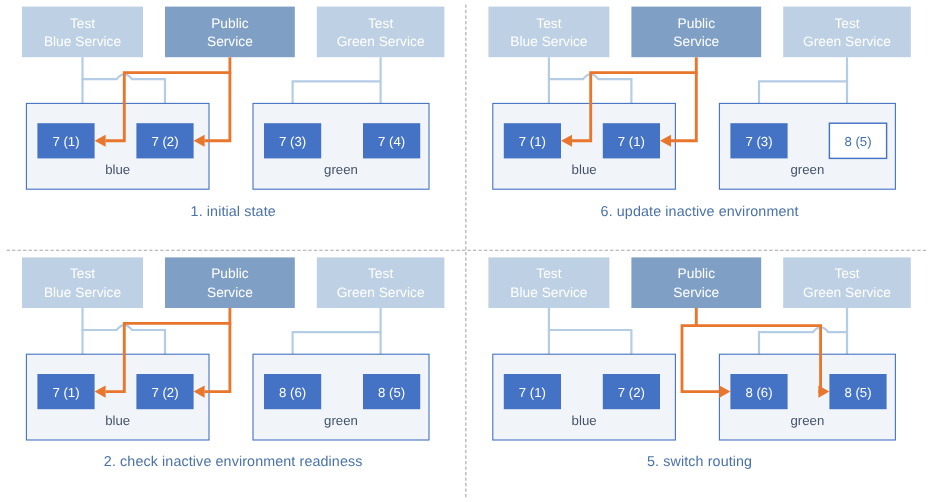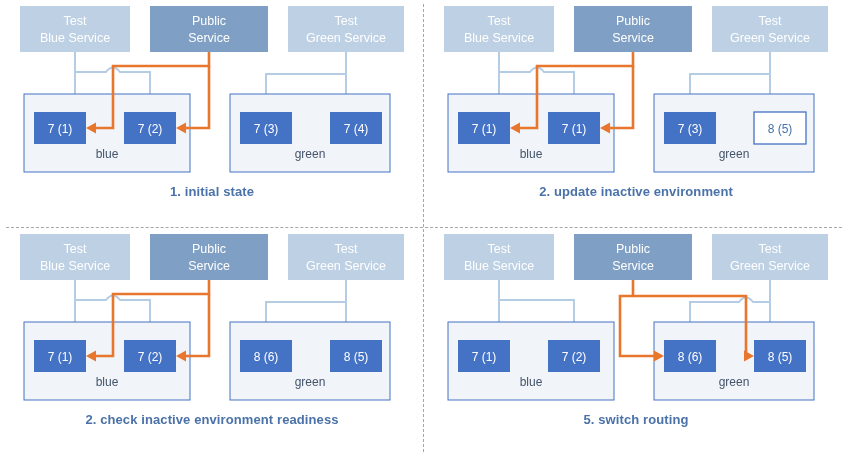--- a/index.html
+++ b/index.html
@@ -18,21 +18,20 @@
   }
   .panel{position:relative;width:424px;height:228px;}
   .panel svg{position:absolute;left:0;top:0;}
   .caption{
     position:absolute;left:0;right:0;top:184px;
     text-align:center;
     font-size:13px;
     color:#4a72a8;
     letter-spacing:.1px;
     white-space:nowrap;
-    font-weight:bold;
   }
   #vdiv{
     position:absolute;left:423px;top:4px;width:0;height:448px;
     border-left:1.6px dashed #a6a6a6;
   }
   #hdiv{
     position:absolute;left:6px;top:227px;width:836px;height:0;
     border-top:1.6px dashed #a6a6a6;
   }
   text{font-family:"Liberation Sans", sans-serif;}
@@ -148,21 +147,21 @@
         <g>
           <rect x="288" y="6" width="116" height="46" fill="#bdd0e4"></rect>
           <text x="346" y="25" text-anchor="middle" class="svc-label">Test</text>
           <text x="346" y="42" text-anchor="middle" class="svc-label">Green Service</text>
         </g>
         <path d="M 209 52 L 209 66 L 113 66 L 113 128 L 96 128" fill="none" stroke="#e8762c" stroke-width="2.6"></path>
         <path d="M 96 122.5 L 96 133.5 L 86 128 Z" fill="#e8762c"></path>
         <path d="M 209 66 L 209 128 L 186 128" fill="none" stroke="#e8762c" stroke-width="2.6"></path>
         <path d="M 186 122.5 L 186 133.5 L 176 128 Z" fill="#e8762c"></path>
       </svg>
-      <div class="caption">2. update inactive environment</div>
+      <div class="caption">6. update inactive environment</div>
     </div>
     <div class="panel">
       <svg width="424" height="228">
         <path d="M 75 52 L 75 72 L 106 72 Q 113 63 120 72 L 150 72 L 150 103" fill="none" stroke="#b4cce4" stroke-width="2"></path>
         <path d="M 75 72 L 75 103" fill="none" stroke="#b4cce4" stroke-width="2"></path>
         <path d="M 69.5 103 L 80.5 103 L 75 112 Z" fill="#b4cce4"></path>
         <path d="M 144.5 103 L 155.5 103 L 150 112 Z" fill="#b4cce4"></path>
         <path d="M 346 52 L 346 74 L 266 74 L 266 103" fill="none" stroke="#b4cce4" stroke-width="2"></path>
         <path d="M 346 74 L 346 103" fill="none" stroke="#b4cce4" stroke-width="2"></path>
         <path d="M 260.5 103 L 271.5 103 L 266 112 Z" fill="#b4cce4"></path>

